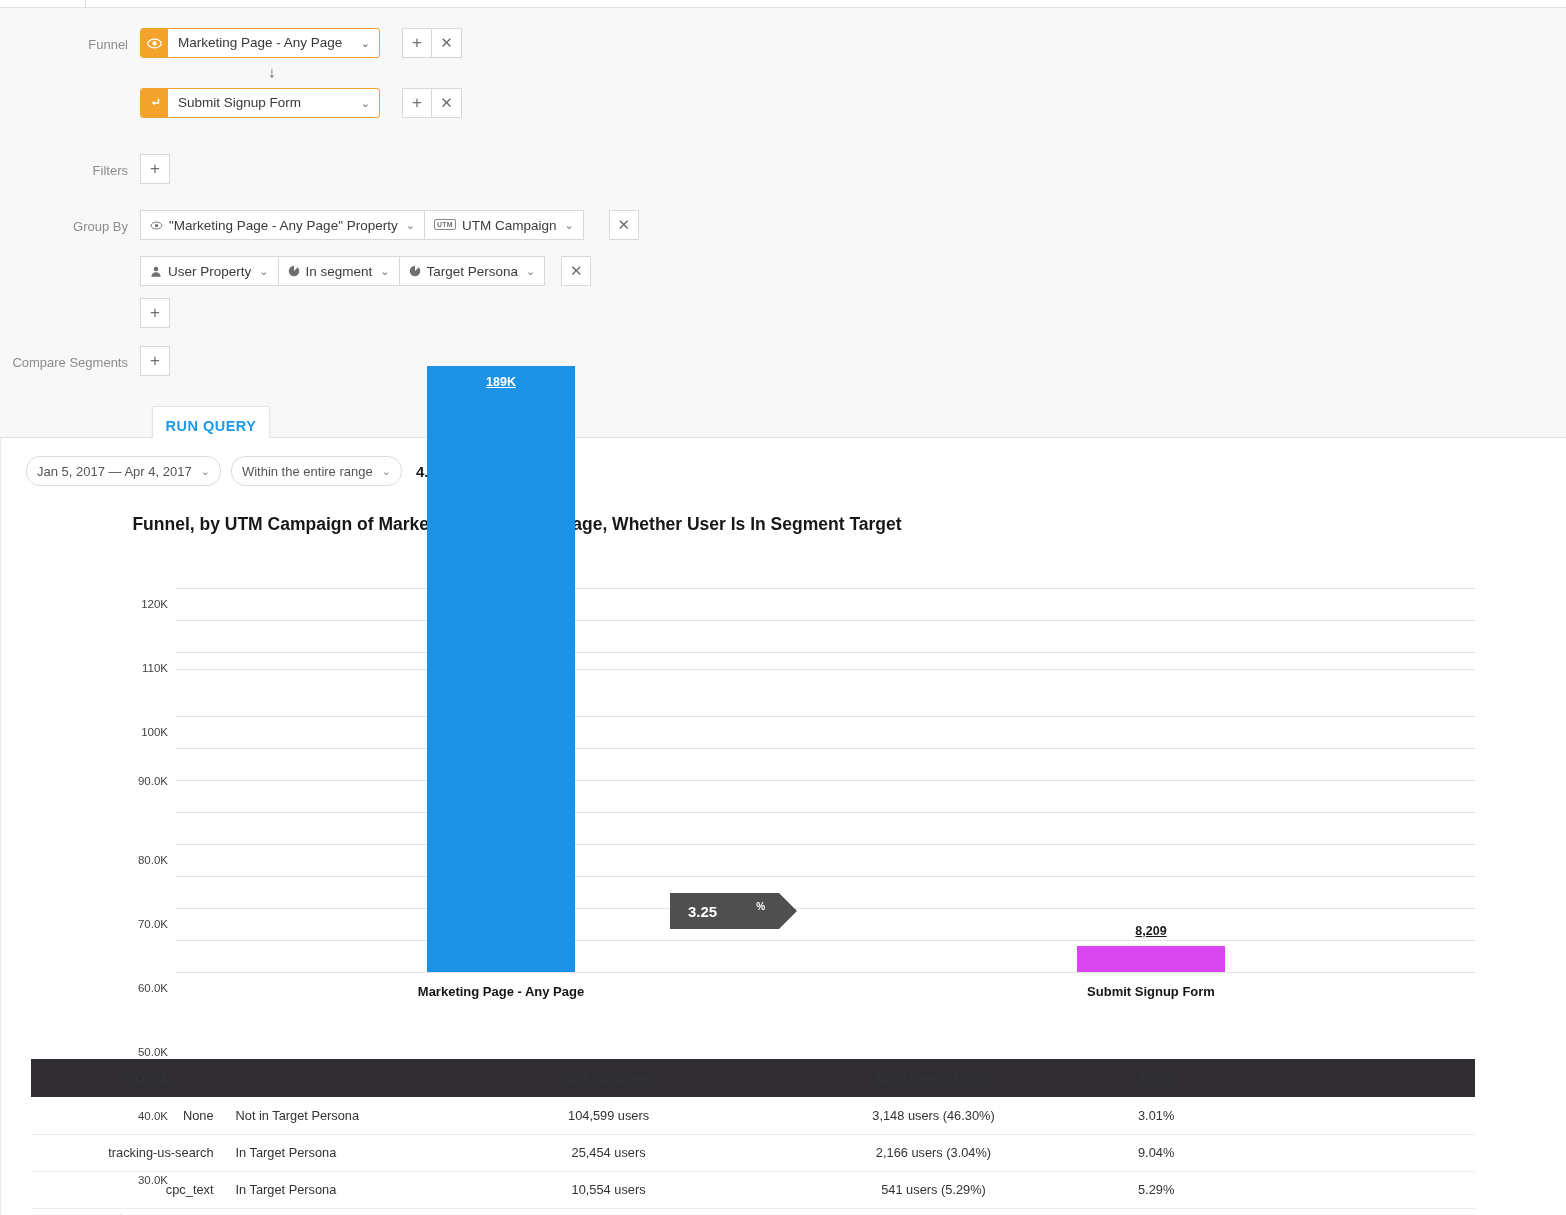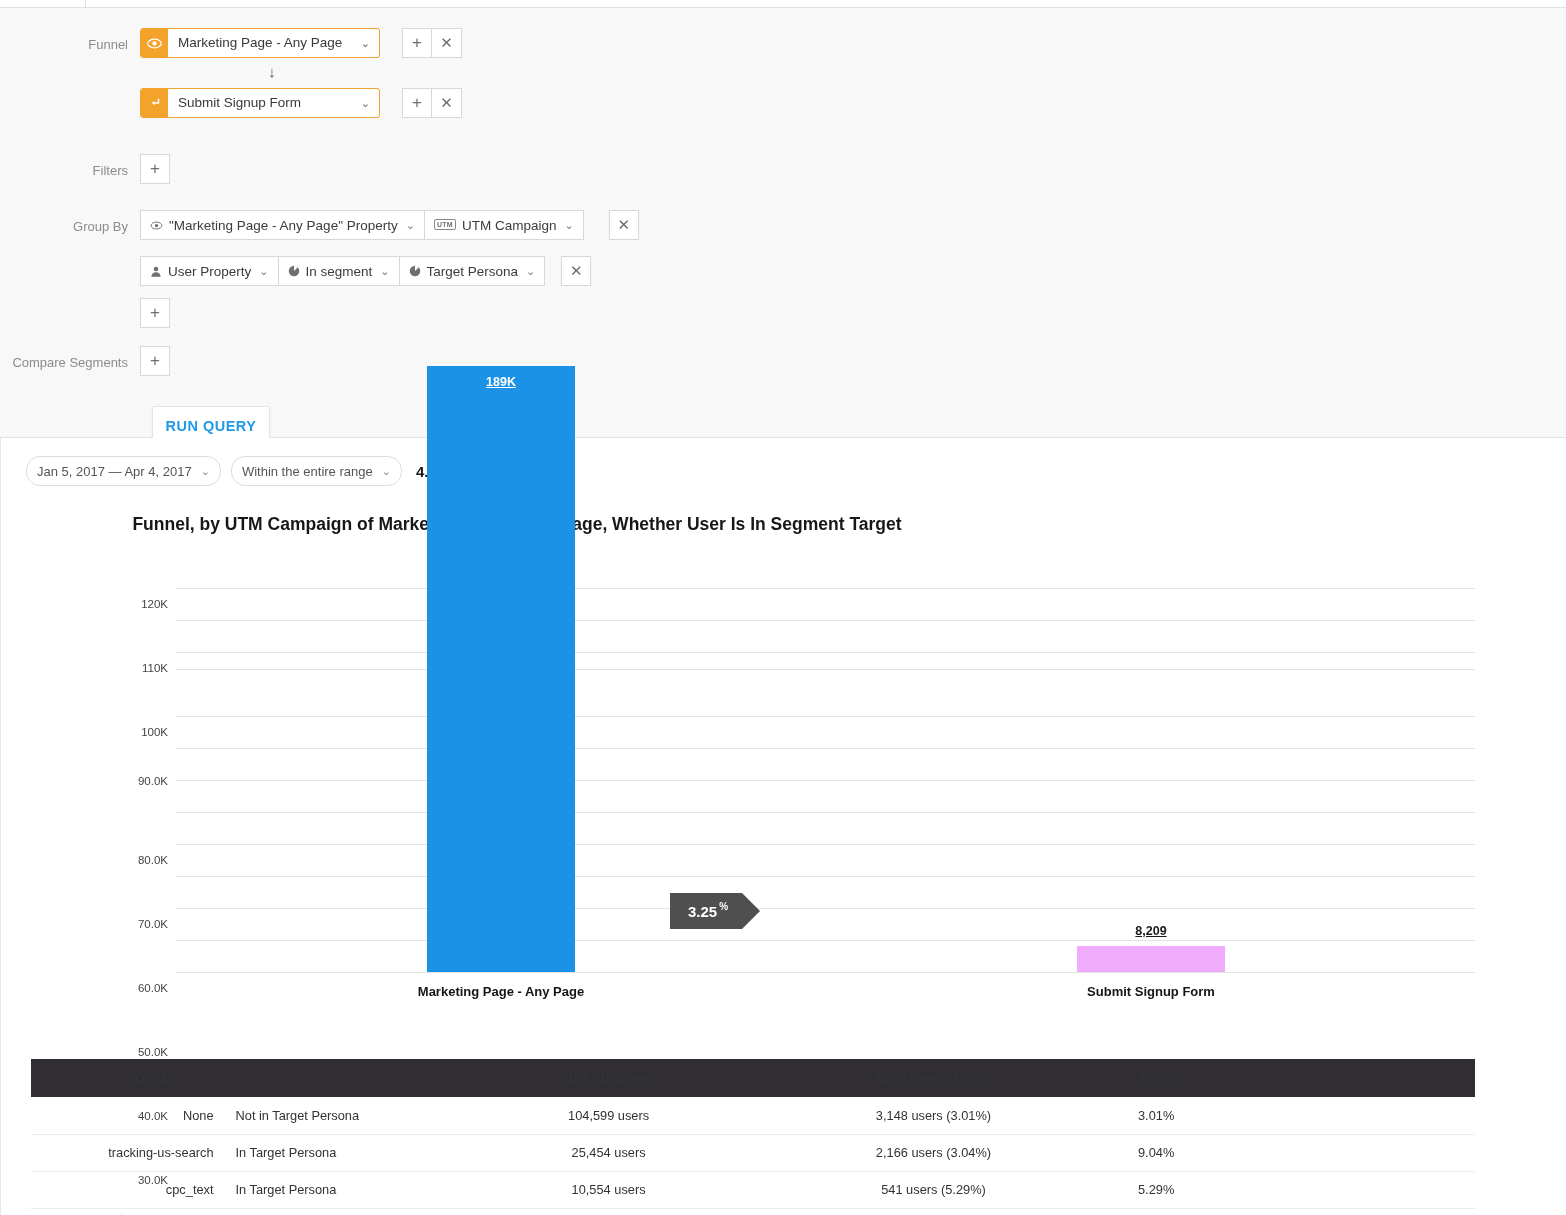--- a/index.html
+++ b/index.html
@@ -371,25 +371,25 @@
         <div class="gridline" style="top: 48px;">
           <div class="ytick" style="top: 48px;">110K</div>
         </div>
         <div class="gridline" style="top: 16px;">
           <div class="ytick" style="top: 16px;">120K</div>
         </div>
         <div class="bar" style="left: 251px; width: 148px; height: 605.792px; background: rgb(27, 146, 229);">
           <div class="bar-val" style="top: 9px; color: rgb(255, 255, 255);">189K</div>
         </div>
         <div class="xlabel" style="left: 175px; width: 300px;">Marketing Page - Any Page</div>
-        <div class="bar" style="left: 901px; width: 148px; height: 26.2688px; background: #f0abfc;">
+        <div class="bar" style="left: 901px; width: 148px; height: 26.2688px; background: #d946ef;">
           <div class="bar-val" style="top: -22px; color: rgb(26, 26, 26);">8,209</div>
         </div>
         <div class="xlabel" style="left: 825px; width: 300px;">Submit Signup Form</div>
-        <div class="conv-badge" style="left: 494px; top: 321px;">
+        <div class="conv-badge" style="left: 494px; top: 321px; gap: 37px;">
           <span>3.25</span>
           <sup>%</sup>
         </div>
       </div>
   </div>
 
   <table class="tbl">
     <tbody id="tbody">
         <tr style="visibility: hidden; height: 0px;">
           <td class="c1" style="font-weight: bold; color: rgb(21, 21, 21); font-size: 13px;"></td>
@@ -402,21 +402,21 @@
           <td class="c1">TOTAL</td>
           <td class="c2"></td>
           <td class="c3">189,310 users</td>
           <td class="c4">8,209 users (3.25%)</td>
           <td class="c5">3.25%</td>
         </tr>
         <tr class="datarow">
           <td class="c1">None</td>
           <td class="c2">Not in Target Persona</td>
           <td class="c3">104,599 users</td>
-          <td class="c4">3,148 users (3.01%)</td>
+          <td class="c4">3,148 users (46.30%)</td>
           <td class="c5">3.01%</td>
         </tr>
         <tr class="datarow">
           <td class="c1">tracking-us-search</td>
           <td class="c2">In Target Persona</td>
           <td class="c3">25,454 users</td>
           <td class="c4">2,166 users (3.04%)</td>
           <td class="c5">9.04%</td>
         </tr>
         <tr class="datarow">

